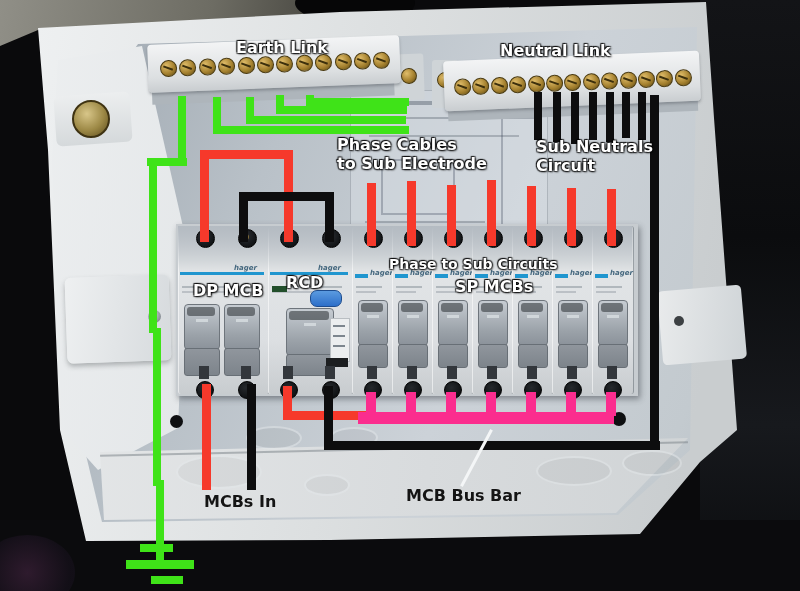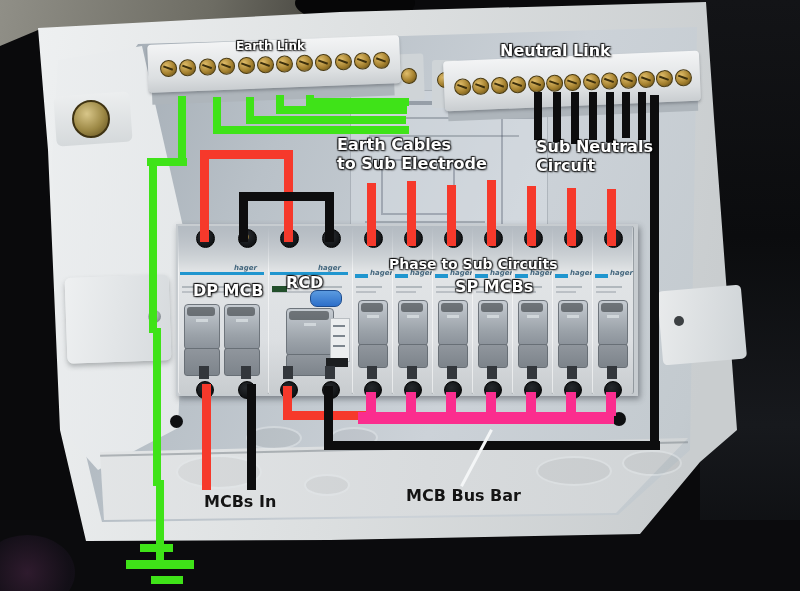--- a/index.html
+++ b/index.html
@@ -390,24 +390,24 @@
       <div class="abs" style="left: 406px; top: 392px; width: 10px; height: 24px; background: rgb(251, 45, 142);"></div>
       <div class="abs" style="left: 446px; top: 392px; width: 10px; height: 24px; background: rgb(251, 45, 142);"></div>
       <div class="abs" style="left: 486px; top: 392px; width: 10px; height: 24px; background: rgb(251, 45, 142);"></div>
       <div class="abs" style="left: 526px; top: 392px; width: 10px; height: 24px; background: rgb(251, 45, 142);"></div>
       <div class="abs" style="left: 566px; top: 392px; width: 10px; height: 24px; background: rgb(251, 45, 142);"></div>
       <div class="abs" style="left: 606px; top: 392px; width: 10px; height: 24px; background: rgb(251, 45, 142);"></div>
     </div>
 
   <div class="abs" style="left:475px;top:426px;width:3px;height:64px;background:#f4f6f7;transform:rotate(28deg);"></div>
 
-  <div class="lbl white" style="left:224px;top:39px;font-size:12px;padding-left:12px;">Earth Link</div>
+  <div class="lbl white" style="left:224px;top:39px;font-size:16px;padding-left:12px;">Earth Link</div>
   <div class="lbl white" style="left:500px;top:42px;font-size:16px;">Neutral Link</div>
   <div class="lbl white" style="left:337px;top:136px;font-size:16px;">
-    <div>Earth Cables</div>
+    <div>Phase Cables</div>
     <div>to Sub Electrode</div>
   </div>
   <div class="lbl white" style="left:536px;top:138px;font-size:16px;">
     <div>Sub Neutrals</div>
     <div>Circuit</div>
   </div>
   <div class="lbl white" style="left:389px;top:256px;font-size:14px;">Phase to Sub Circuits</div>
   <div class="lbl white" style="left:455px;top:278px;font-size:16px;text-align:center;">SP MCBs</div>
   <div class="lbl white" style="left:193px;top:282px;font-size:16px;">DP MCB</div>
   <div class="lbl white" style="left:286px;top:274px;font-size:16px;">RCD</div>

